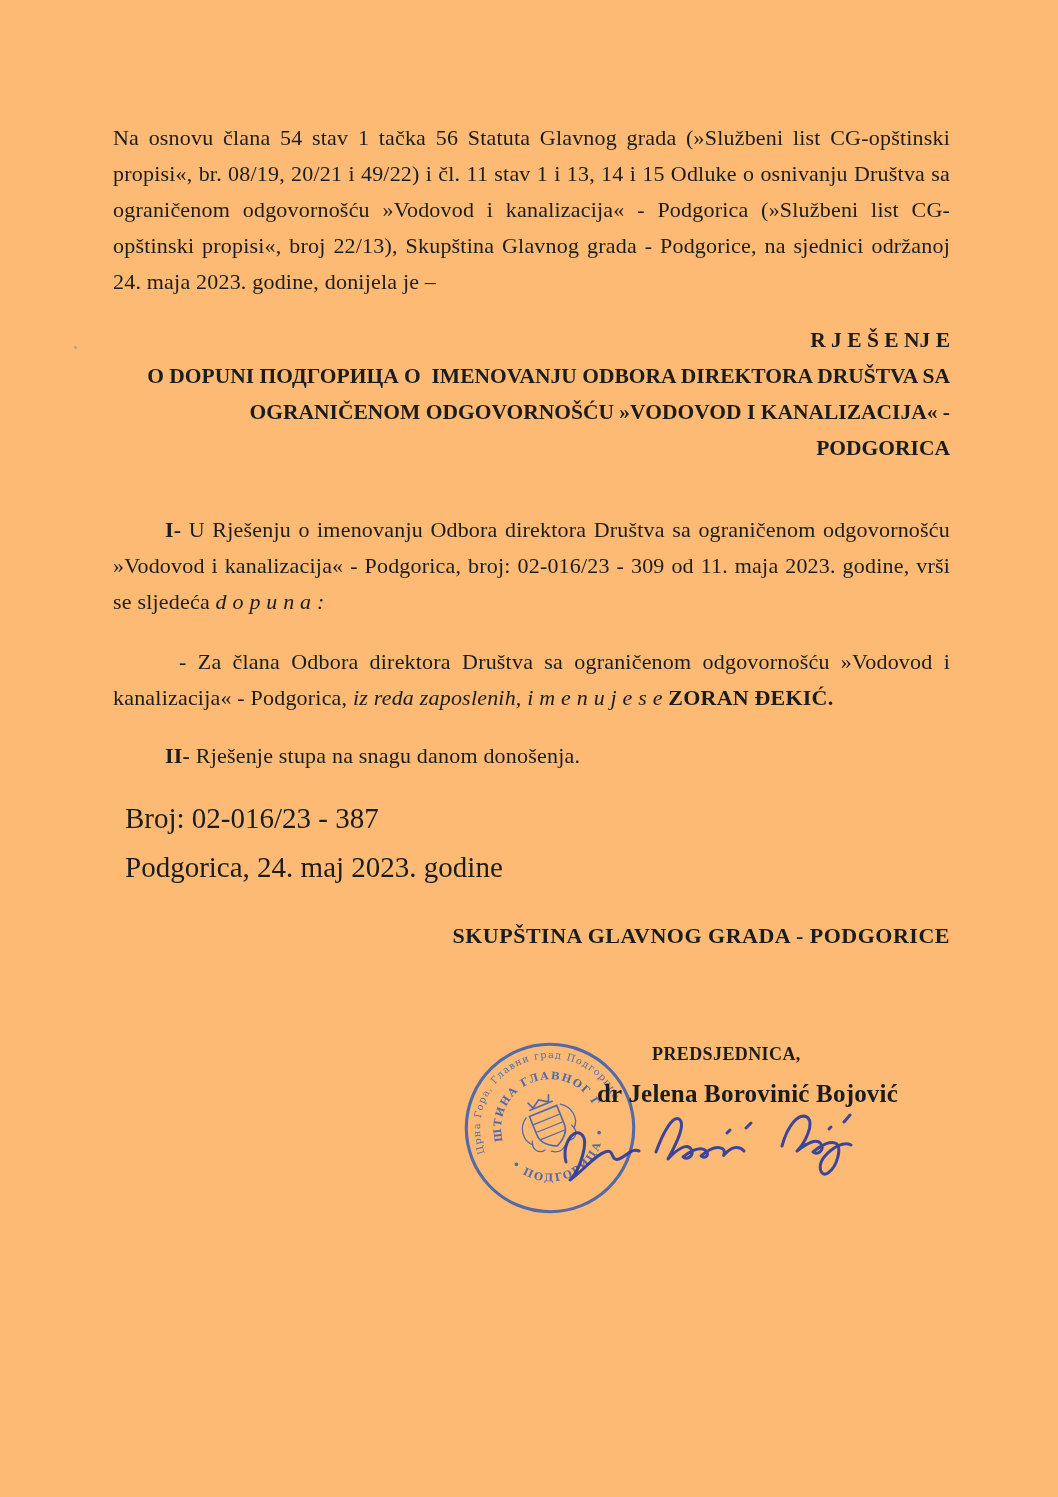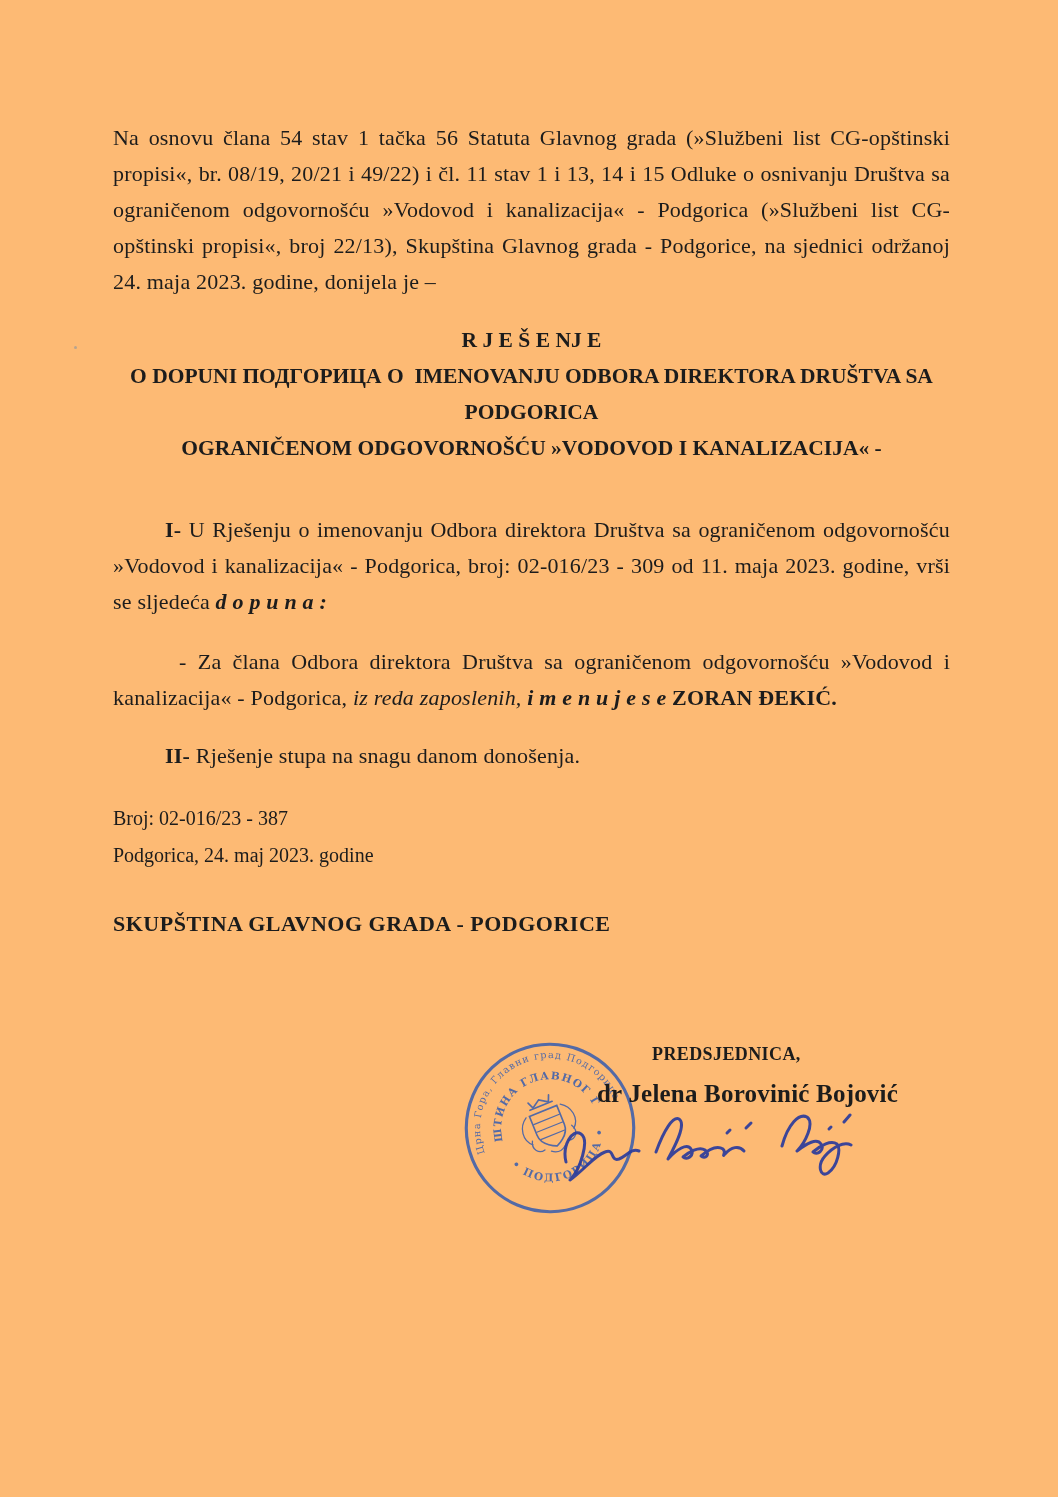--- a/index.html
+++ b/index.html
@@ -18,40 +18,40 @@
   }
   .para{
     margin:0;
     font-size:22px;
     line-height:36px;
     text-align:justify;
     letter-spacing:0.2px;
   }
   .b{font-weight:bold;}
   .i{font-style:italic;}
-  .bi{font-weight:bold;font-style:italic;}
+  .bi{font-weight:normal;font-style:italic;}
   .title-block{margin-top:22px;text-align:center;}
   .title-line{
     font-weight:bold;
     font-size:21.5px;
     line-height:36px;
     white-space:pre;
-    text-align:center;
+    text-align:right;
   }
   .sec1{margin-top:46px;text-indent:52px;}
   .sec-dash{margin-top:24px;text-indent:66px;}
   .sec2{margin-top:22px;text-indent:52px;}
   .footer-lines{margin-top:26px;}
-  .footer-line{font-size:20px;line-height:37px;text-align:left;margin:0;}
+  .footer-line{font-size:29px;line-height:37px;text-align:left;margin:12px;}
   .assembly{
     margin-top:32px;
     font-weight:bold;
     font-size:22px;
     line-height:36px;
-    text-align:left;
+    text-align:right;
     letter-spacing:0.5px;
   }
   .role-line{
     position:absolute;
     left:652px; top:1044px;
     font-weight:bold;
     font-size:18px;
     letter-spacing:0.4px;
   }
   .name-line{
@@ -87,22 +87,22 @@
 
   <div class="content">
 
     <p class="para">
       <span>Na osnovu člana 54 stav 1 tačka 56 Statuta Glavnog grada (»Službeni list CG-opštinski propisi«, br. 08/19, 20/21 i 49/22) i čl. 11 stav 1 i 13, 14 i 15 Odluke o osnivanju Društva sa ograničenom odgovornošću »Vodovod i kanalizacija« - Podgorica (»Službeni list CG-opštinski propisi«, broj 22/13), Skupština Glavnog grada - Podgorice, na sjednici održanoj 24. maja 2023. godine, donijela je –</span>
     </p>
 
     <div class="title-block">
       <div class="title-line">R J E Š E NJ E</div>
       <div class="title-line">O DOPUNI ПОДГОРИЦА O  IMENOVANJU ODBORA DIREKTORA DRUŠTVA SA</div>
+      <div class="title-line">OGRANIČENOM ODGOVORNOŠĆU »VODOVOD I KANALIZACIJA« -</div>
       <div class="title-line">PODGORICA</div>
-      <div class="title-line">OGRANIČENOM ODGOVORNOŠĆU »VODOVOD I KANALIZACIJA« -</div>
     </div>
 
     <p class="para sec1">
       <span class="b">I-</span><span> U Rješenju o imenovanju Odbora direktora Društva sa ograničenom odgovornošću  »Vodovod i kanalizacija«  - Podgorica, broj: 02-016/23 - 309 od 11. maja 2023. godine, vrši se sljedeća  </span><span class="bi">d o p u n a :</span>
     </p>
 
     <p class="para sec-dash">
       <span>- Za člana Odbora direktora Društva sa ograničenom odgovornošću »Vodovod i kanalizacija« - Podgorica, </span><span class="i">iz reda zaposlenih,</span><span class="bi"> i m e n u j e  s e </span><span class="b">ZORAN ĐEKIĆ.</span>
     </p>
 

